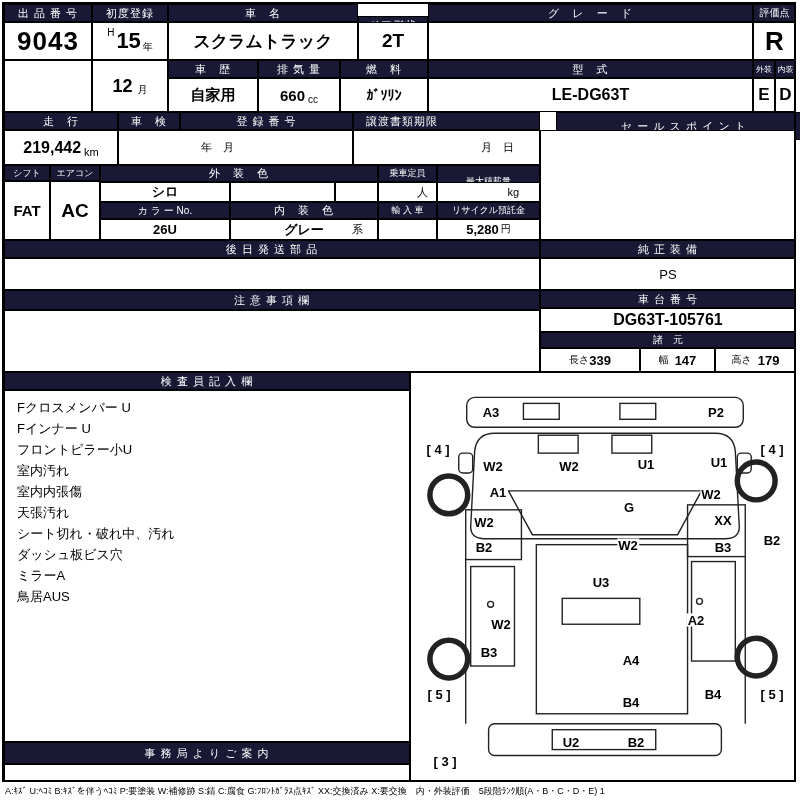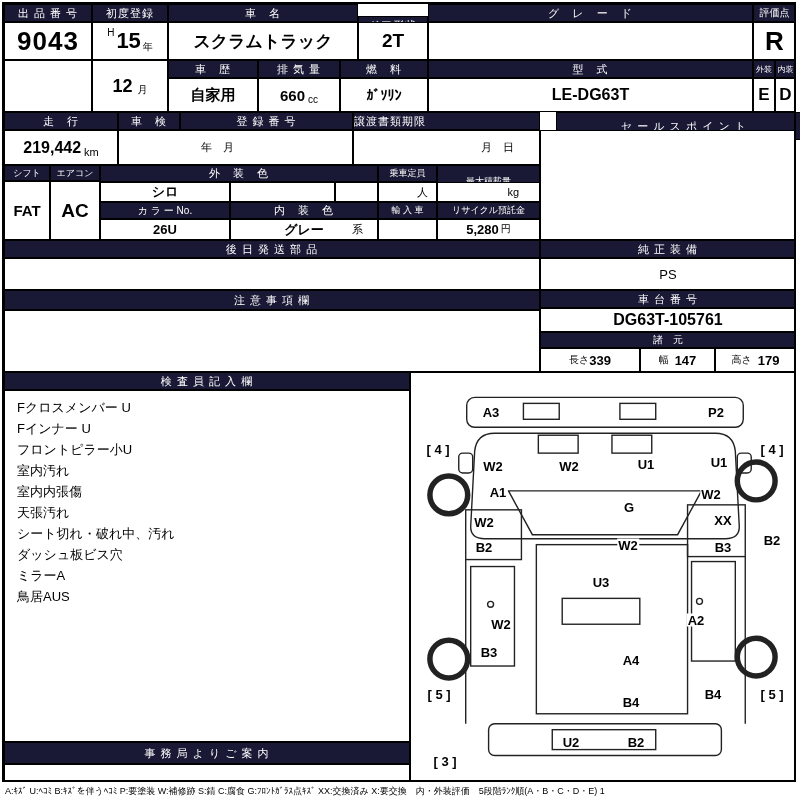--- a/index.html
+++ b/index.html
@@ -76,21 +76,21 @@
 <div class="cell" style="left:4px;top:130px;width:114px;height:35px;gap:3px">
   <span class="b" style="font-size:16px">219,442</span>
   <span style="font-size:11px;align-self:flex-end;margin-bottom:6px">km</span>
 </div>
 
 <div class="cell hdr" style="left:118px;top:112px;width:62px;height:18px">車　検</div>
 <div class="cell" style="left:118px;top:130px;width:235px;height:35px;justify-content:flex-start;padding-left:82px;font-size:11px">年　月</div>
 
 <div class="cell hdr" style="left:180px;top:112px;width:173px;height:18px">登 録 番 号</div>
 
-<div class="cell hdr" style="left:353px;top:112px;width:187px;height:18px;justify-content:flex-start;">譲渡書類期限</div>
+<div class="cell hdr" style="left:353px;top:112px;width:187px;height:18px;justify-content:flex-start;padding-left:12px">譲渡書類期限</div>
 <div class="cell" style="left:353px;top:130px;width:187px;height:35px;justify-content:flex-end;padding-right:25px;font-size:11px">月　日</div>
 
 <div class="cell hdr" style="left:556px;top:112px;width:256px;height:28px">セ ー ル ス ポ イ ン ト</div>
 <div class="cell" style="left:540px;top:130px;width:256px;height:110px"></div>
 
 <div class="cell hdr s9" style="left:4px;top:165px;width:46px;height:16px">シフト</div>
 <div class="cell b" style="left:4px;top:181px;width:46px;height:59px;font-size:15px">FAT</div>
 
 <div class="cell hdr s9" style="left:50px;top:165px;width:50px;height:16px">エアコン</div>
 <div class="cell b" style="left:50px;top:181px;width:50px;height:59px;font-size:19px">AC</div>

